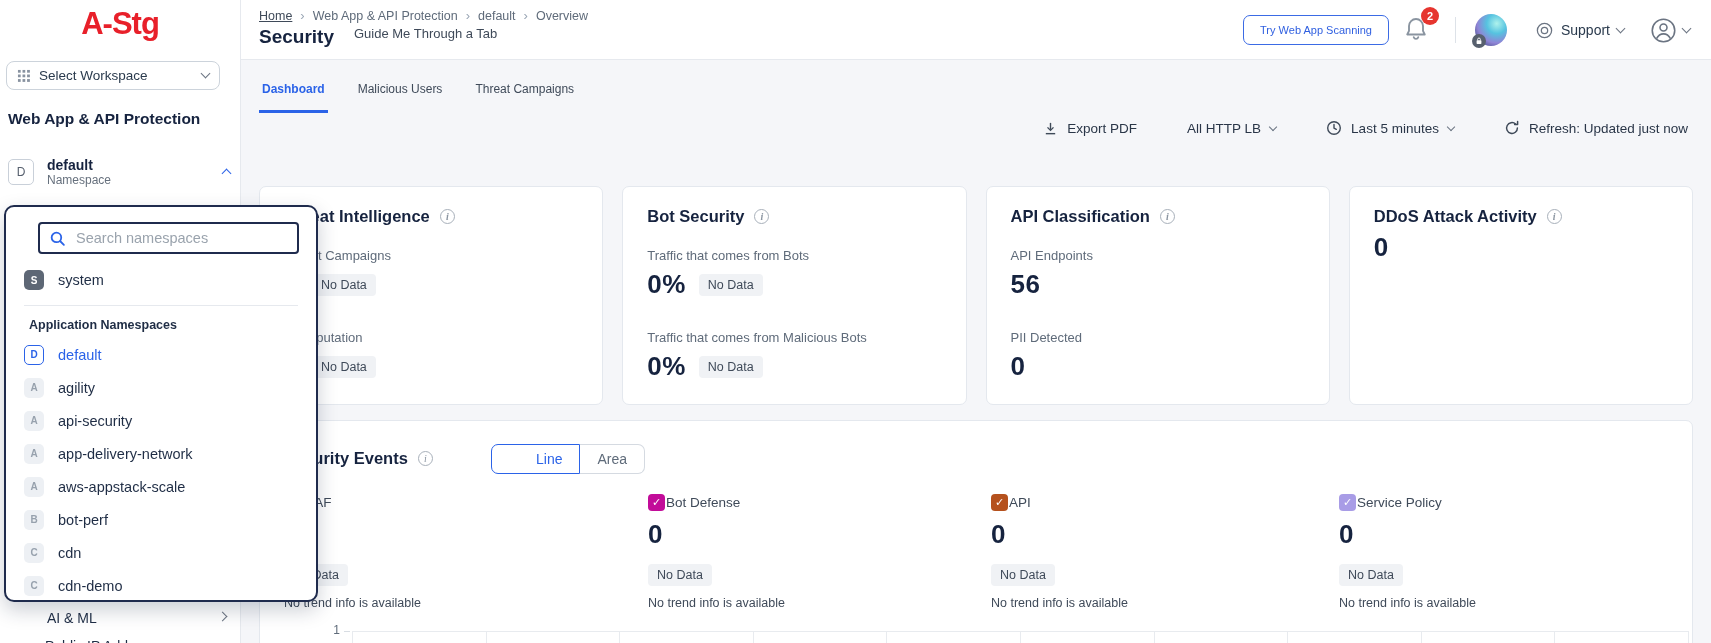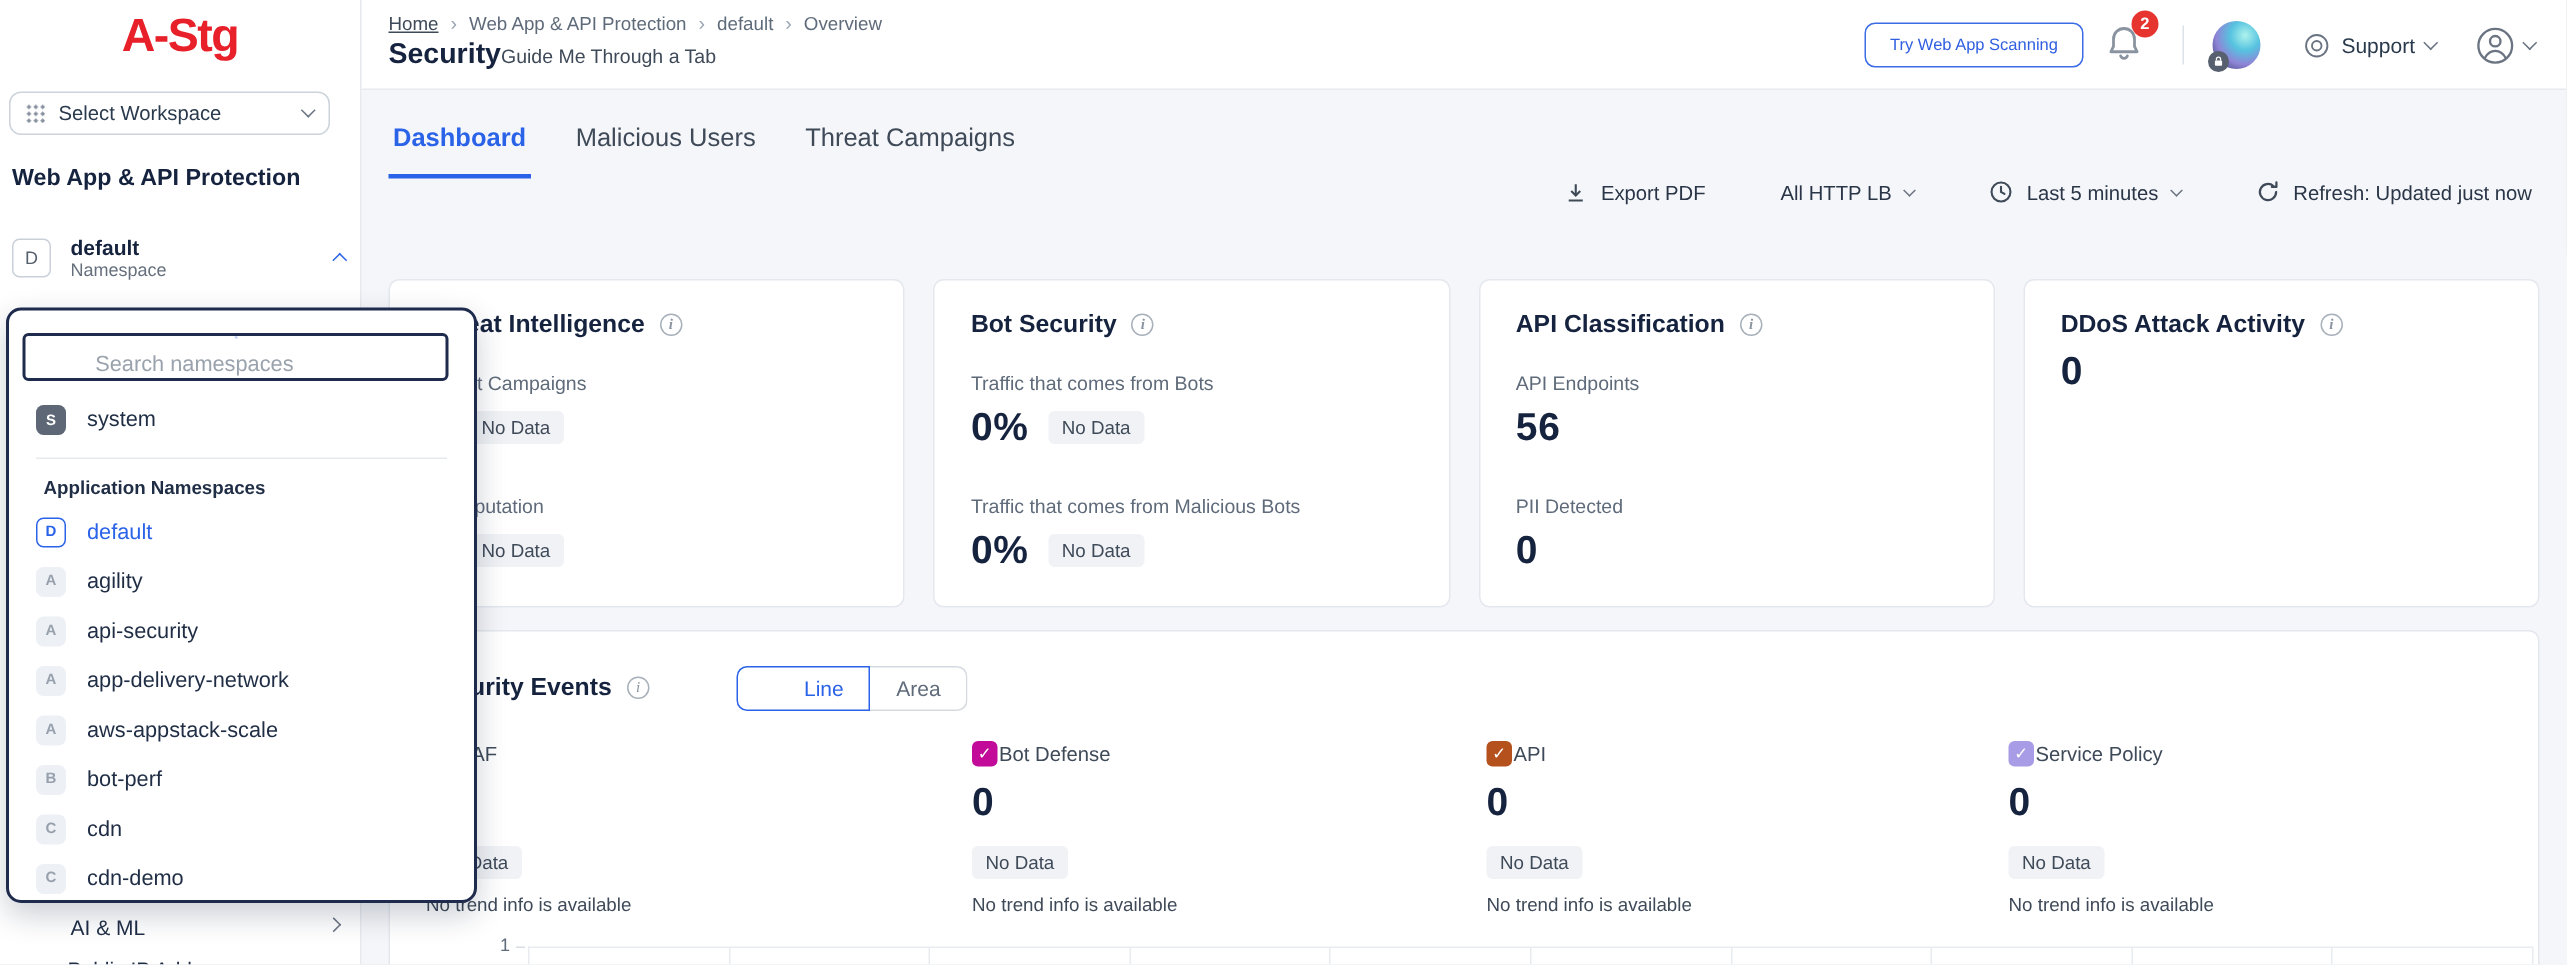--- a/index.html
+++ b/index.html
@@ -19,55 +19,55 @@
   .ns-sel{position:absolute;top:150px;left:8px;right:10px;height:44px;display:flex;align-items:center;cursor:pointer;}
   .ns-sel-badge{width:26px;height:26px;border:1px solid #c9d0d9;border-radius:5px;background:#fff;color:#57606e;font-size:12px;display:flex;align-items:center;justify-content:center;}
   .ns-sel-txt{margin-left:13px;flex:1;}
   .ns-sel-name{font-size:14px;font-weight:700;color:#16233f;line-height:16px;}
   .ns-sel-sub{font-size:12px;color:#66707d;line-height:15px;}
   .side-item{position:absolute;left:0;width:100%;height:28px;display:flex;align-items:center;padding:0 14px 0 47px;font-size:14px;color:#1f2d45;cursor:pointer;}
   .side-item .chev{margin-left:auto;}
 
   
   .dropdown{position:absolute;left:4px;top:205px;width:314px;height:397px;background:#fff;border:2px solid #1f2b4d;border-radius:10px;box-shadow:0 8px 20px rgba(20,30,60,.22);z-index:50;overflow:hidden;}
-  .search-box{margin:15px 17px 0 9px;height:32px;border:2px solid #1f2b4d;border-radius:4px;display:flex;align-items:center;padding:0 9px;gap:8px;background:#fff;flex-direction:column;}
+  .search-box{margin:15px 17px 0 32px;height:32px;border:2px solid #1f2b4d;border-radius:4px;display:flex;align-items:center;padding:0 9px;gap:8px;background:#fff;}
   .search-box input{border:none;outline:none;flex:1;font-size:14.5px;color:#1f2d45;background:transparent;}
   .search-box input::placeholder{color:#9aa3ad;}
   .ns-item{height:33px;display:flex;align-items:center;padding:0 18px;gap:14px;cursor:pointer;}
   .ns-item.system{margin-top:10px;height:32px;}
   .ns-badge{width:20px;height:20px;border-radius:5px;background:#edf0f4;color:#97a1ad;font-size:10px;font-weight:700;display:flex;align-items:center;justify-content:center;flex:0 0 auto;}
   .ns-badge.dark{background:#5d6775;color:#fff;}
   .ns-label{font-size:14.5px;color:#1f2d45;}
   .dd-divider{border-top:1px solid #e6e9ee;margin:9px 18px;}
   .dd-header{padding:3px 18px 6px 23px;font-size:12.5px;font-weight:700;color:#1f2d45;}
   .ns-item.sel .ns-badge{background:#fff;border:1.5px solid #2b63e8;color:#2b63e8;}
   .ns-item.sel .ns-label{color:#2b63e8;}
 
   
   .header{position:absolute;left:241px;top:0;right:0;height:60px;background:#fff;border-bottom:1px solid #e6e9ee;z-index:4;}
   .breadcrumb{position:absolute;left:18px;top:8px;display:flex;align-items:center;gap:8px;font-size:12.5px;color:#5f6b7a;}
   .bc-home{color:#3f4a59;text-decoration:underline;cursor:pointer;}
   .bc-sep::after{content:"›";color:#9aa6b5;font-size:13px;}
-  .title-row{position:absolute;left:18px;top:26px;display:flex;align-items:center;}
+  .title-row{position:absolute;left:18px;top:26px;display:flex;align-items:flex-start;gap:20px;}
   .page-title{font-size:19px;font-weight:600;color:#16233f;}
   .guide-link{font-size:13px;color:#3f4a59;cursor:pointer;}
   .hdr-right{position:absolute;right:21px;top:0;height:60px;display:flex;align-items:center;}
   .try-btn{height:30px;padding:0 16px;border:1.5px solid #3b6be5;border-radius:7px;background:#fff;color:#2f5fe0;font-size:11px;display:flex;align-items:center;cursor:pointer;white-space:nowrap;}
   .bell-wrap{position:relative;margin-left:12px;width:34px;height:34px;cursor:pointer;}
   .bell-badge{position:absolute;right:-4px;top:-6px;min-width:18px;height:18px;border-radius:9px;background:#e6352f;color:#fff;font-size:11px;font-weight:700;display:flex;align-items:center;justify-content:center;padding:0 4px;}
   .vdiv{width:1px;height:26px;background:#dde2e8;margin:0 19px 0 20px;}
   .orb{position:relative;width:32px;height:32px;border-radius:50%;background:radial-gradient(circle at 68% 30%,#aef2ec 0%,#56c3e0 32%,#8f84d6 62%,#22335f 100%);cursor:pointer;}
   .orb-badge{position:absolute;left:-3px;bottom:-2px;width:14px;height:14px;border-radius:50%;background:#57606e;display:flex;align-items:center;justify-content:center;}
   .support{display:flex;align-items:center;gap:7px;margin-left:28px;cursor:pointer;}
   .support-label{font-size:14px;color:#2a3a4d;}
   .account{display:flex;align-items:center;gap:6px;margin-left:26px;cursor:pointer;}
 
   
   .tabbar{position:absolute;left:259px;top:60px;display:flex;gap:27px;z-index:3;}
-  .tab{padding:22px 3px 14px 3px;font-size:17px;color:#3f4a59;cursor:pointer;border-bottom:3px solid transparent;}
+  .tab{padding:22px 3px 14px 3px;font-size:12px;color:#3f4a59;cursor:pointer;border-bottom:3px solid transparent;}
   .tab.active{color:#2b63e8;font-weight:700;border-bottom-color:#2b63e8;}
 
   
   .toolbar{position:absolute;top:120px;right:23px;display:flex;align-items:center;gap:50px;z-index:3;}
   .tool{display:flex;align-items:center;gap:9px;font-size:13.5px;color:#2a3648;cursor:pointer;}
   .tool .chev{width:6px;height:6px;margin-top:-2px;}
 
   
   .cards{position:absolute;left:259px;right:18px;top:186px;height:219px;display:grid;grid-template-columns:repeat(4,1fr);gap:19px;z-index:2;}
   .card{background:#fff;border:1px solid #e4e8ee;border-radius:7px;padding:20px 24px;position:relative;overflow:hidden;}

